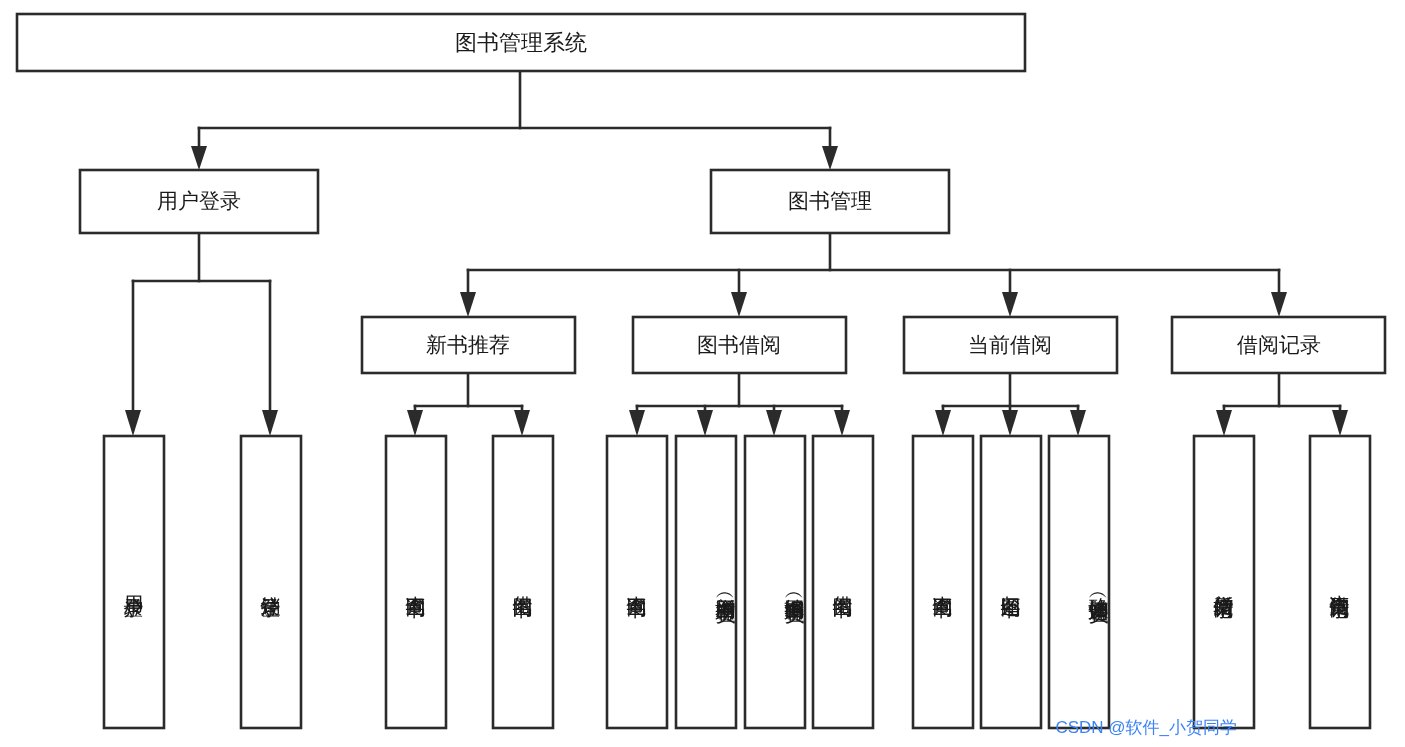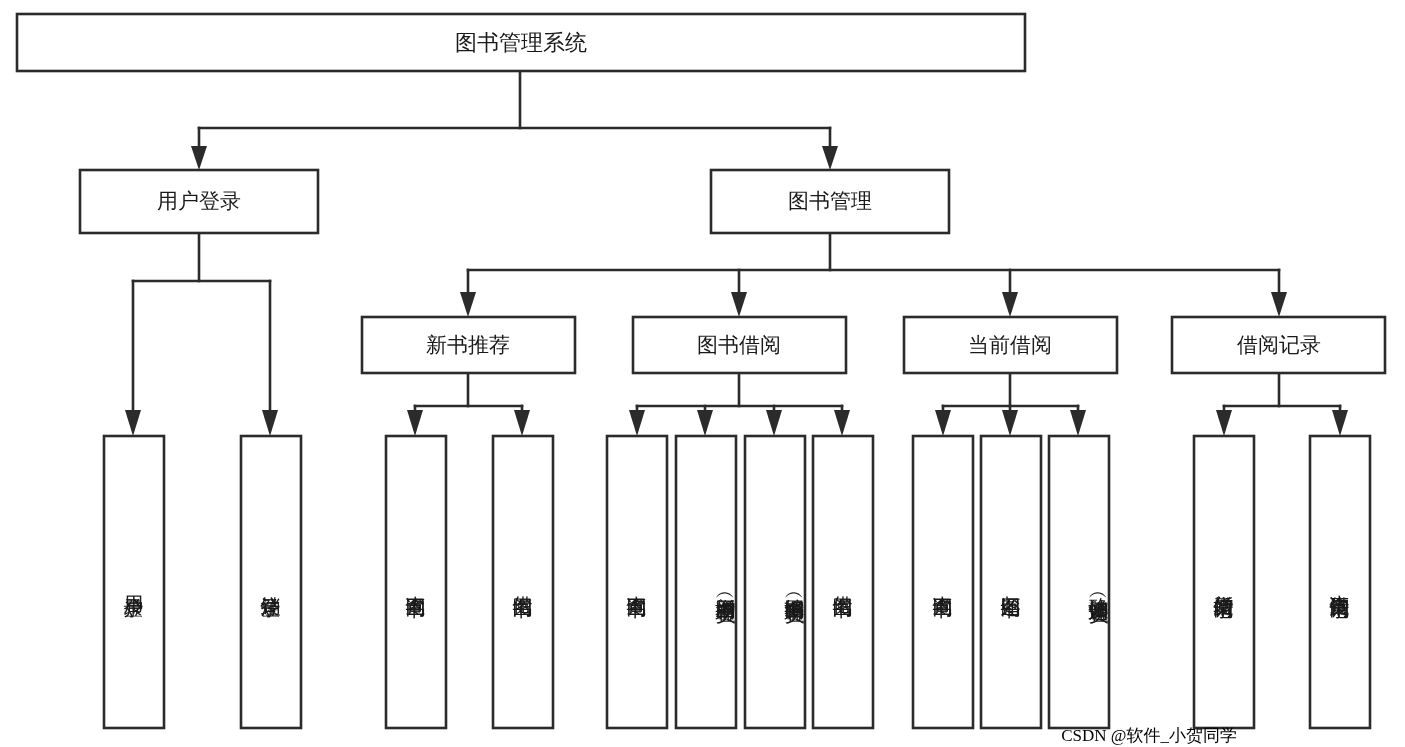--- a/index.html
+++ b/index.html
@@ -67,24 +67,24 @@
     white-space: nowrap;
     pointer-events: none;
     user-select: none;
   }
   .leaf-label.center {
     align-items: center;
   }
   .watermark {
     position: absolute;
     right: 8px;
-    bottom: 0;
-    font-family: Liberation Serif, serif;
+    bottom: 8px;
+    font-family: Liberation Sans, sans-serif;
     font-size: 17px;
-    color: #000000;
+    color: #3b82f6;
     white-space: nowrap;
     user-select: none;
   }
 </style>
 </head>
 <body>
 
 <div id="diagram-root">
 
   <svg class="diagram" viewBox="0 0 1405 747" xmlns="http://www.w3.org/2000/svg">

